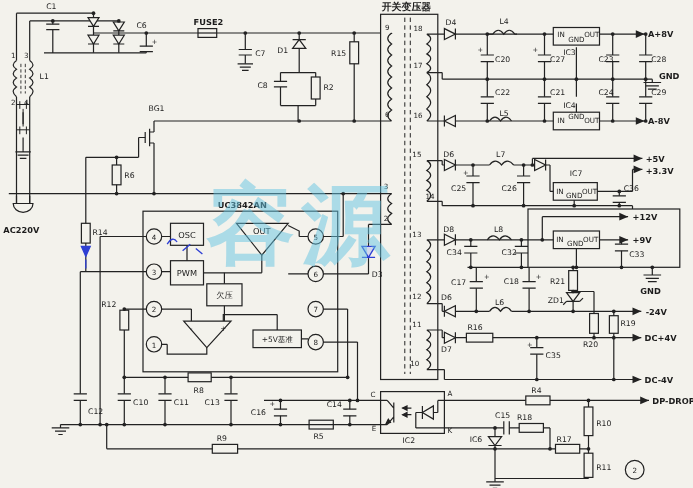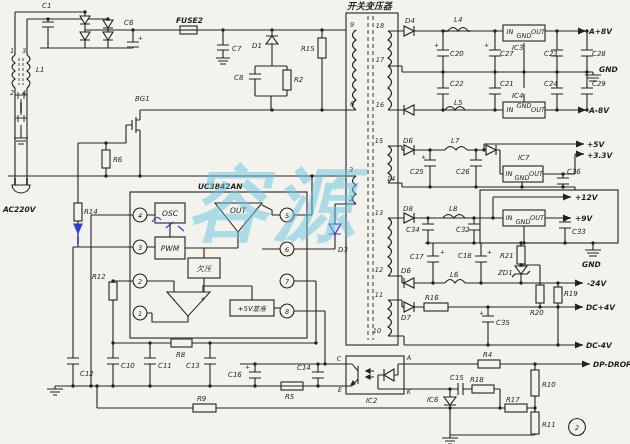--- a/index.html
+++ b/index.html
@@ -1,17 +1,17 @@
 <!DOCTYPE html>
 <html><head>
 <meta charset="utf-8">
 <style>
   html,body{margin:0;padding:0;background:#888;}
   .stage{position:relative;width:630px;height:444px;background:#f3f2ec;overflow:hidden;
-         font-family:"DejaVu Sans","Liberation Sans",sans-serif;font-style:italic;}
+         font-family:"DejaVu Sans","Liberation Sans",sans-serif;}
   svg{position:absolute;left:0;top:0;}
   svg text{fill:#1c1c1c;font-family:"DejaVu Sans","Liberation Sans",sans-serif;}
   .lb{font-size:7px;}
   .lbb{font-size:7.5px;font-weight:bold;}
   .pin{font-size:6.5px;text-anchor:middle;}
   .blk{font-size:7.5px;text-anchor:middle;}
   .ttl{font-size:9px;font-weight:bold;}
   .plus{font-size:6px;}
   .wm{position:absolute;pointer-events:none;font-weight:bold;white-space:nowrap;
       font-family:"DejaVu Sans","Liberation Sans",sans-serif;}

